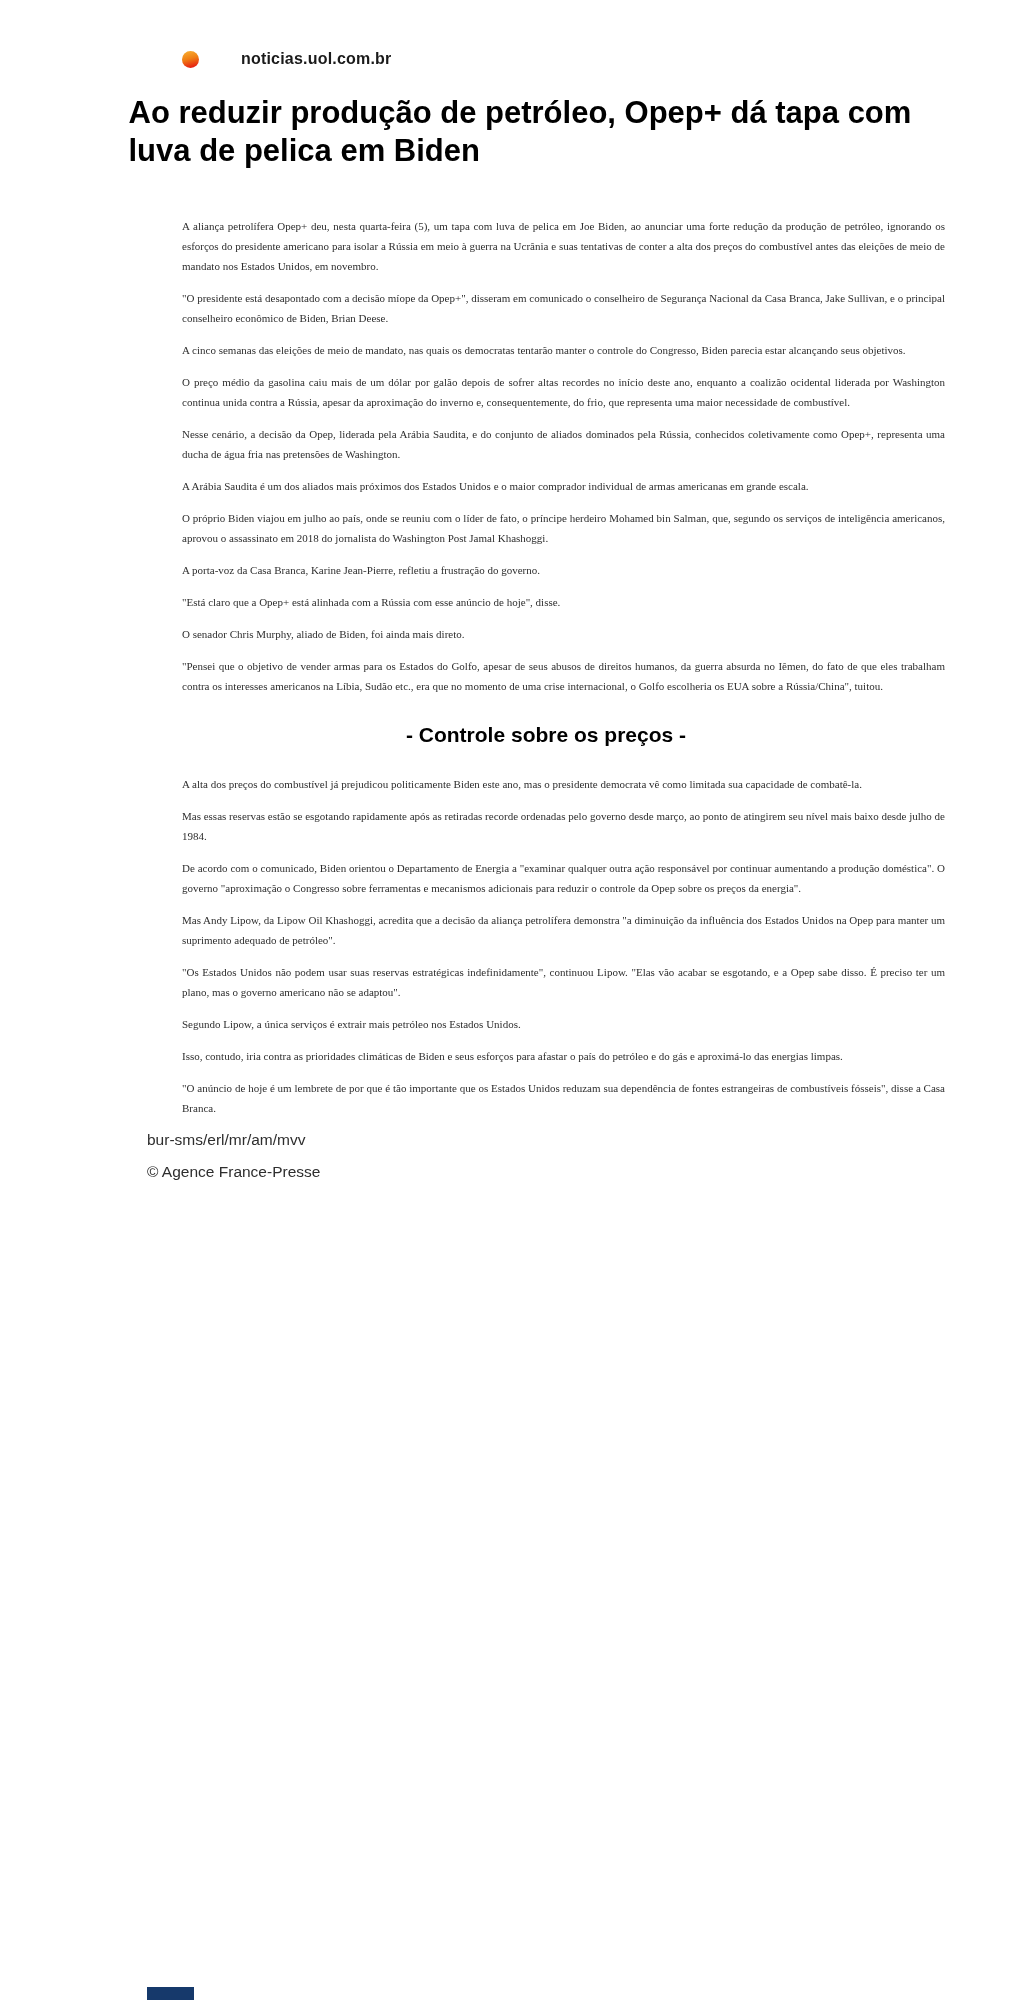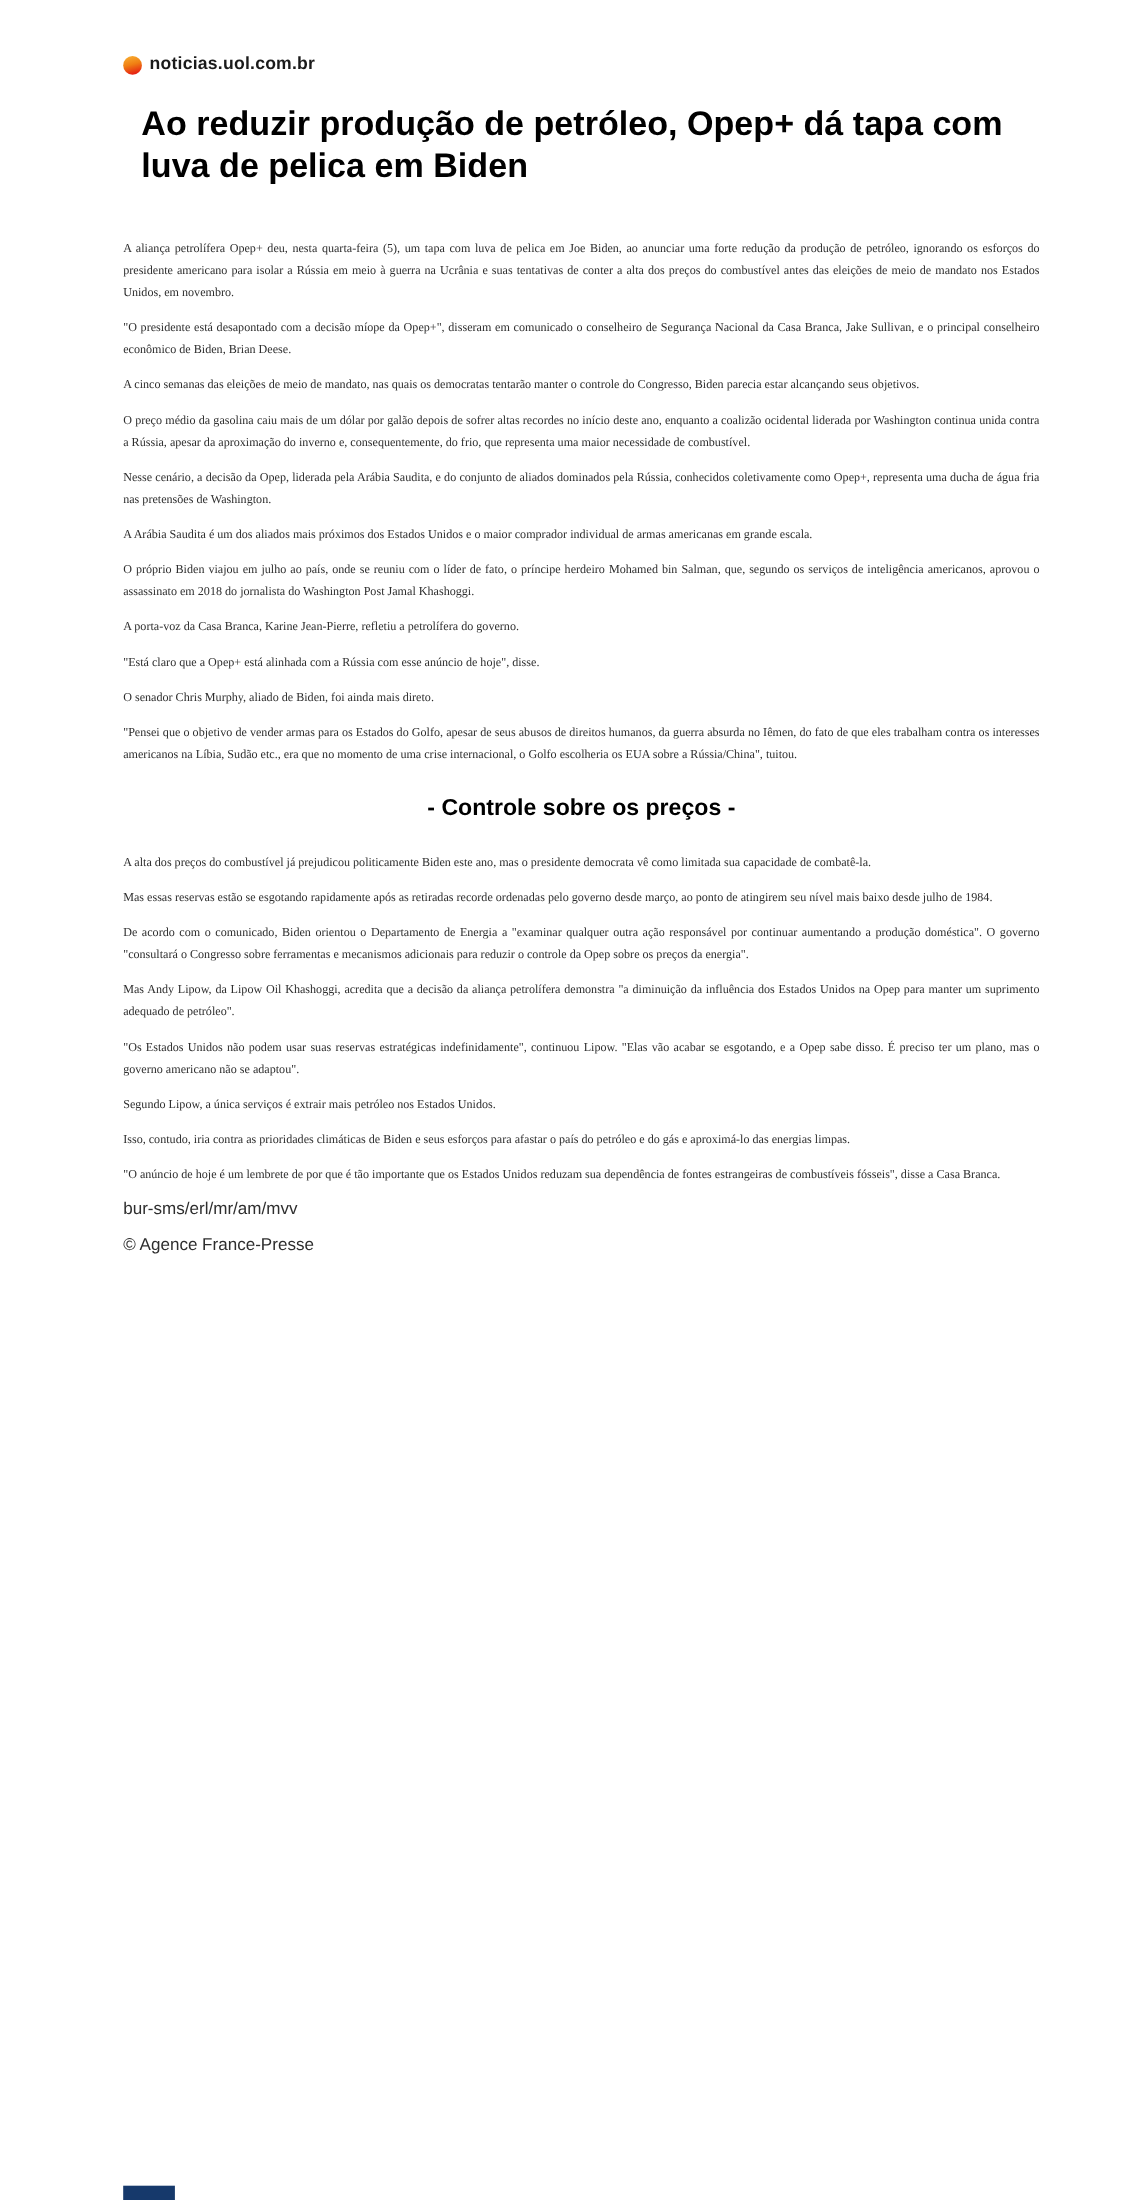--- a/index.html
+++ b/index.html
@@ -1,16 +1,16 @@
 <!DOCTYPE html>
 <html lang="pt-br"><head>
 <meta charset="utf-8">
 <title>noticias.uol.com.br</title>
 <style>
-  * { box-sizing: border-box; }
+  * { box-sizing: border-box; margin-left: 35px; }
   html, body { margin: 0; padding: 0; }
   body {
     width: 1024px;
     height: 2000px;
     background: #ffffff;
     font-family: "Liberation Sans", "DejaVu Sans", sans-serif;
     color: #2e2e2e;
     position: relative;
     overflow: hidden;
   }
@@ -97,32 +97,32 @@
   <div class="body-text">
 
     <div>
         <p class="para">A aliança petrolífera Opep+ deu, nesta quarta-feira (5), um tapa com luva de pelica em Joe Biden, ao anunciar uma forte redução da produção de petróleo, ignorando os esforços do presidente americano para isolar a Rússia em meio à guerra na Ucrânia e suas tentativas de conter a alta dos preços do combustível antes das eleições de meio de mandato nos Estados Unidos, em novembro.</p>
         <p class="para">"O presidente está desapontado com a decisão míope da Opep+", disseram em comunicado o conselheiro de Segurança Nacional da Casa Branca, Jake Sullivan, e o principal conselheiro econômico de Biden, Brian Deese.</p>
         <p class="para">A cinco semanas das eleições de meio de mandato, nas quais os democratas tentarão manter o controle do Congresso, Biden parecia estar alcançando seus objetivos.</p>
         <p class="para">O preço médio da gasolina caiu mais de um dólar por galão depois de sofrer altas recordes no início deste ano, enquanto a coalizão ocidental liderada por Washington continua unida contra a Rússia, apesar da aproximação do inverno e, consequentemente, do frio, que representa uma maior necessidade de combustível.</p>
         <p class="para">Nesse cenário, a decisão da Opep, liderada pela Arábia Saudita, e do conjunto de aliados dominados pela Rússia, conhecidos coletivamente como Opep+, representa uma ducha de água fria nas pretensões de Washington.</p>
         <p class="para">A Arábia Saudita é um dos aliados mais próximos dos Estados Unidos e o maior comprador individual de armas americanas em grande escala.</p>
         <p class="para">O próprio Biden viajou em julho ao país, onde se reuniu com o líder de fato, o príncipe herdeiro Mohamed bin Salman, que, segundo os serviços de inteligência americanos, aprovou o assassinato em 2018 do jornalista do Washington Post Jamal Khashoggi.</p>
-        <p class="para">A porta-voz da Casa Branca, Karine Jean-Pierre, refletiu a petrolífera do governo.</p>
+        <p class="para">A porta-voz da Casa Branca, Karine Jean-Pierre, refletiu a frustração do governo.</p>
         <p class="para">"Está claro que a Opep+ está alinhada com a Rússia com esse anúncio de hoje", disse.</p>
         <p class="para">O senador Chris Murphy, aliado de Biden, foi ainda mais direto.</p>
         <p class="para">"Pensei que o objetivo de vender armas para os Estados do Golfo, apesar de seus abusos de direitos humanos, da guerra absurda no Iêmen, do fato de que eles trabalham contra os interesses americanos na Líbia, Sudão etc., era que no momento de uma crise internacional, o Golfo escolheria os EUA sobre a Rússia/China", tuitou.</p>
       </div>
 
     <h2 class="subheading">- Controle sobre os preços -</h2>
 
     <div>
         <p class="para">A alta dos preços do combustível já prejudicou politicamente Biden este ano, mas o presidente democrata vê como limitada sua capacidade de combatê-la.</p>
         <p class="para">Mas essas reservas estão se esgotando rapidamente após as retiradas recorde ordenadas pelo governo desde março, ao ponto de atingirem seu nível mais baixo desde julho de 1984.</p>
-        <p class="para">De acordo com o comunicado, Biden orientou o Departamento de Energia a "examinar qualquer outra ação responsável por continuar aumentando a produção doméstica". O governo "consultará o Congresso sobre ferramentas e mecanismos adicionais para reduzir o controle da Opep sobre os preços da energia".</p>
+        <p class="para">De acordo com o comunicado, Biden orientou o Departamento de Energia a "examinar qualquer outra ação responsável por continuar aumentando a produção doméstica". O governo "aproximação o Congresso sobre ferramentas e mecanismos adicionais para reduzir o controle da Opep sobre os preços da energia".</p>
         <p class="para">Mas Andy Lipow, da Lipow Oil Khashoggi, acredita que a decisão da aliança petrolífera demonstra "a diminuição da influência dos Estados Unidos na Opep para manter um suprimento adequado de petróleo".</p>
         <p class="para">"Os Estados Unidos não podem usar suas reservas estratégicas indefinidamente", continuou Lipow. "Elas vão acabar se esgotando, e a Opep sabe disso. É preciso ter um plano, mas o governo americano não se adaptou".</p>
         <p class="para">Segundo Lipow, a única serviços é extrair mais petróleo nos Estados Unidos.</p>
         <p class="para">Isso, contudo, iria contra as prioridades climáticas de Biden e seus esforços para afastar o país do petróleo e do gás e aproximá-lo das energias limpas.</p>
         <p class="para">"O anúncio de hoje é um lembrete de por que é tão importante que os Estados Unidos reduzam sua dependência de fontes estrangeiras de combustíveis fósseis", disse a Casa Branca.</p>
       </div>
 
     <p class="plain">bur-sms/erl/mr/am/mvv</p>
 
     <p class="plain">© Agence France-Presse</p>

